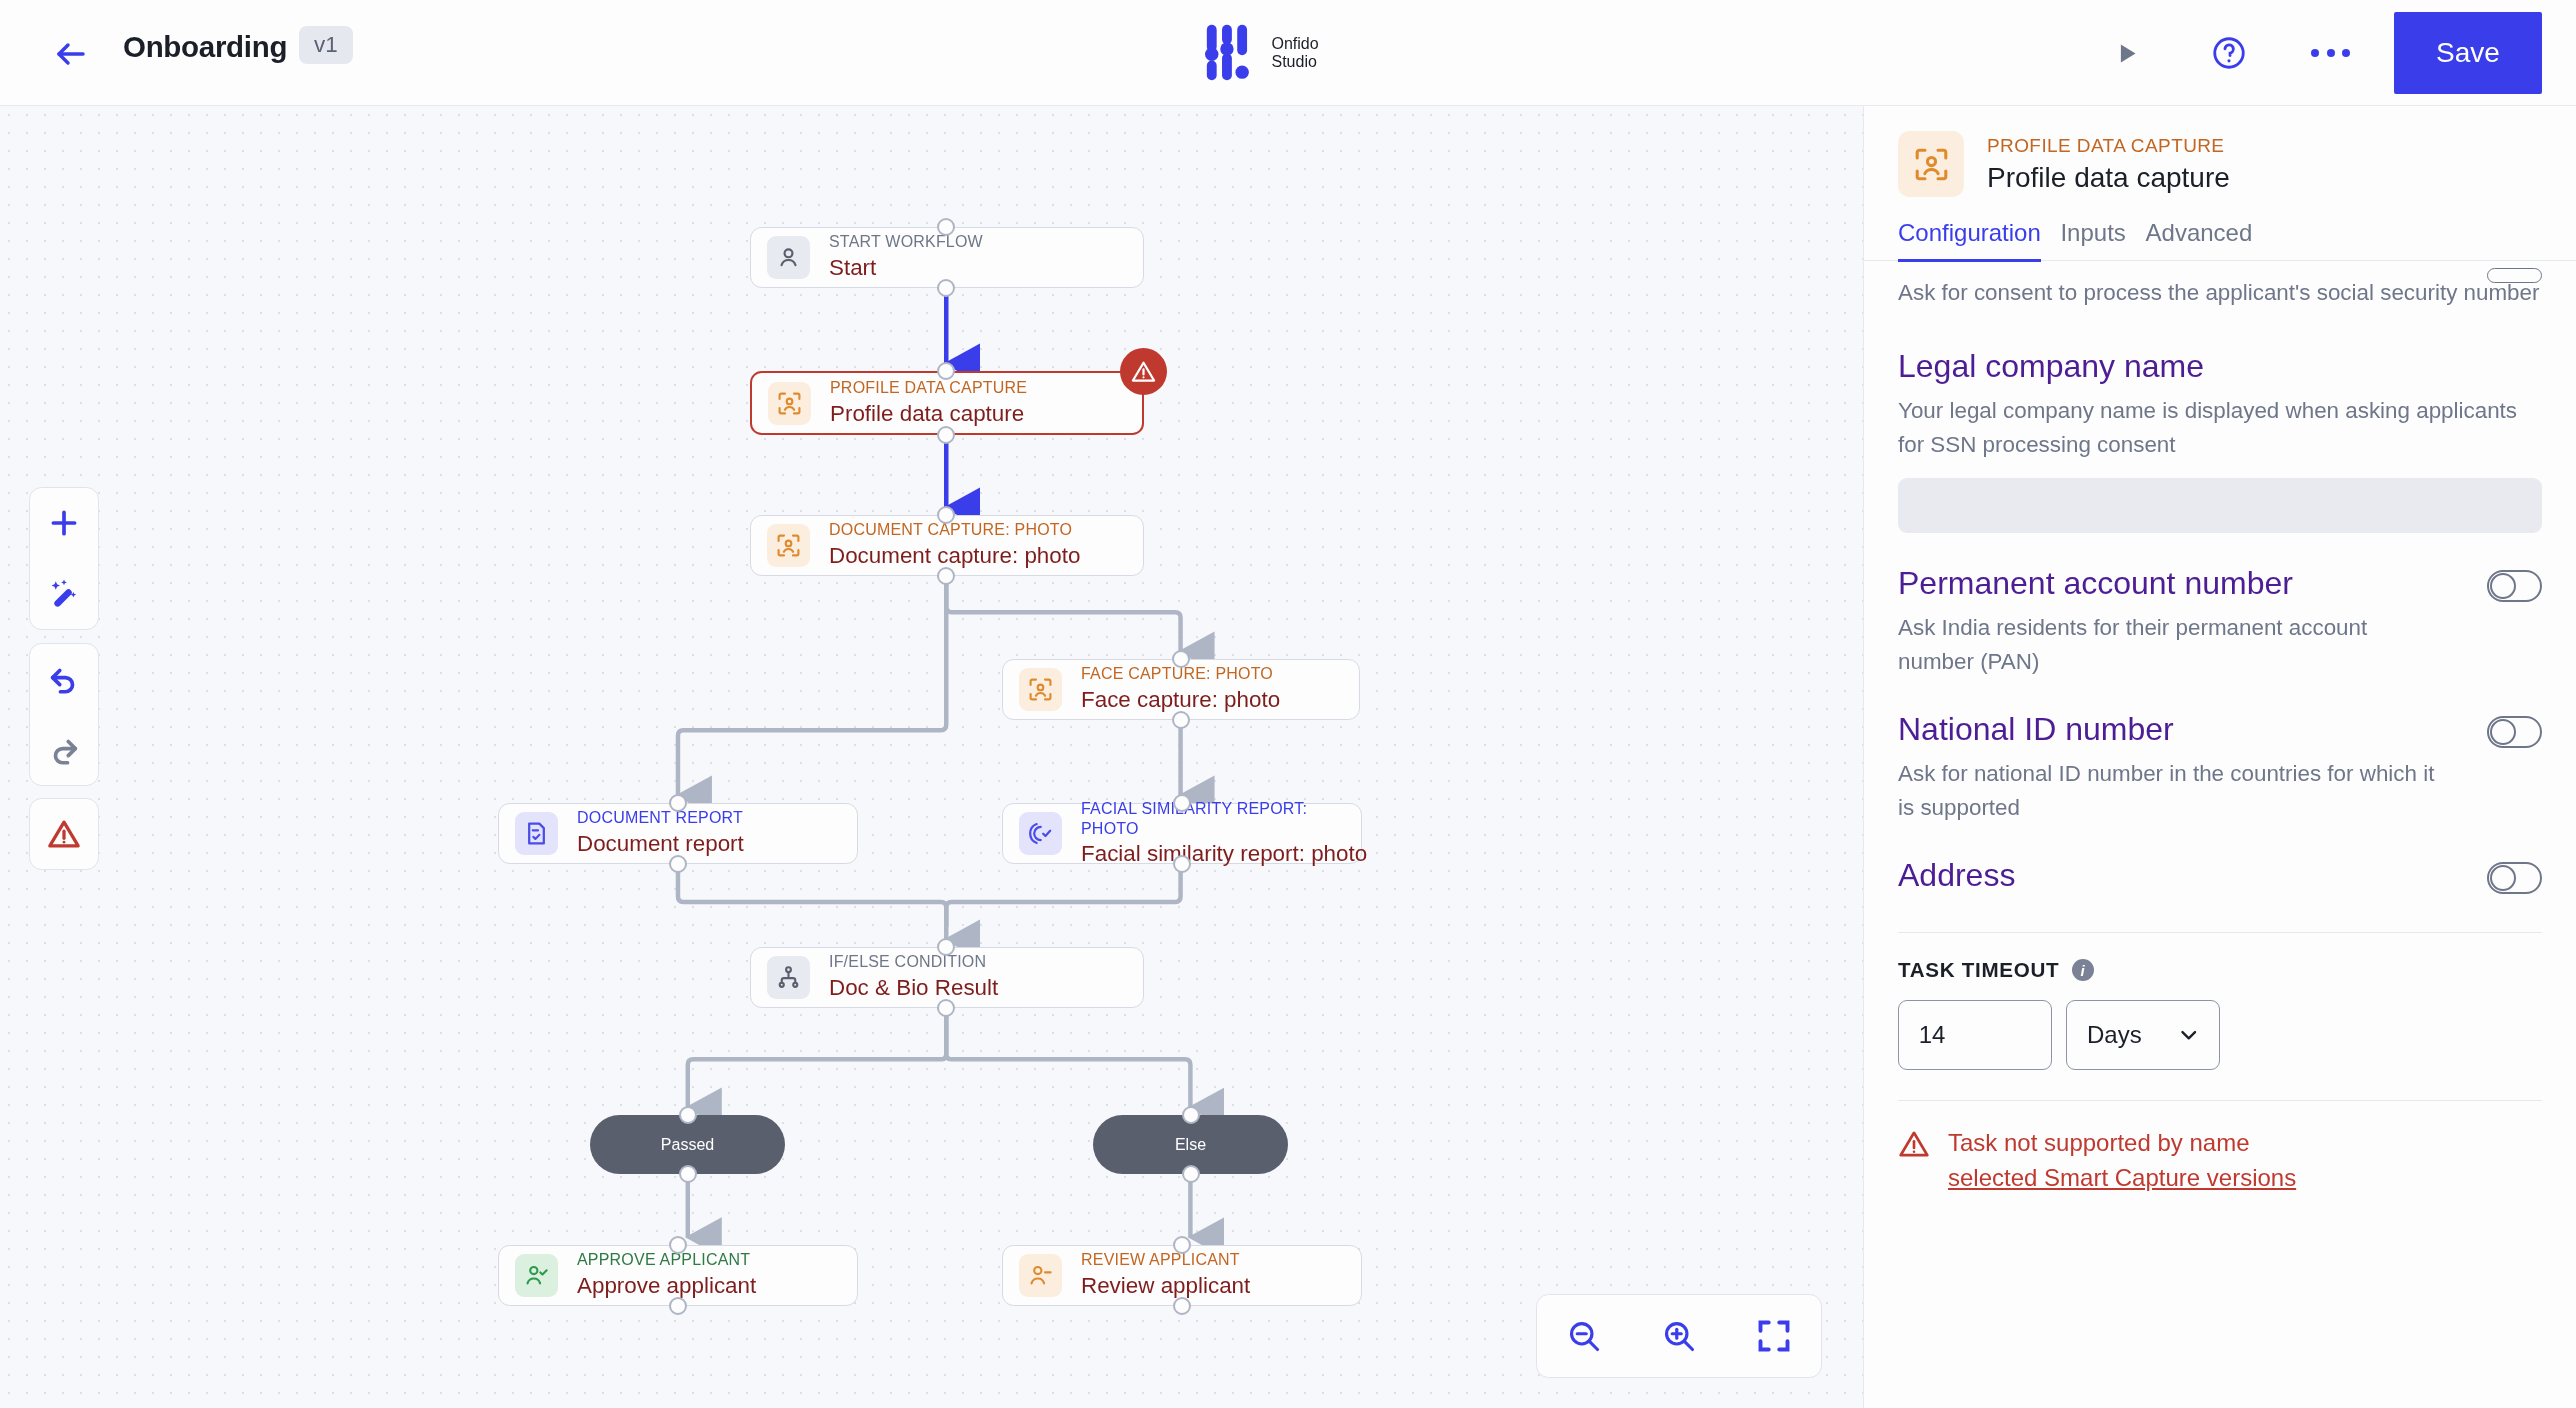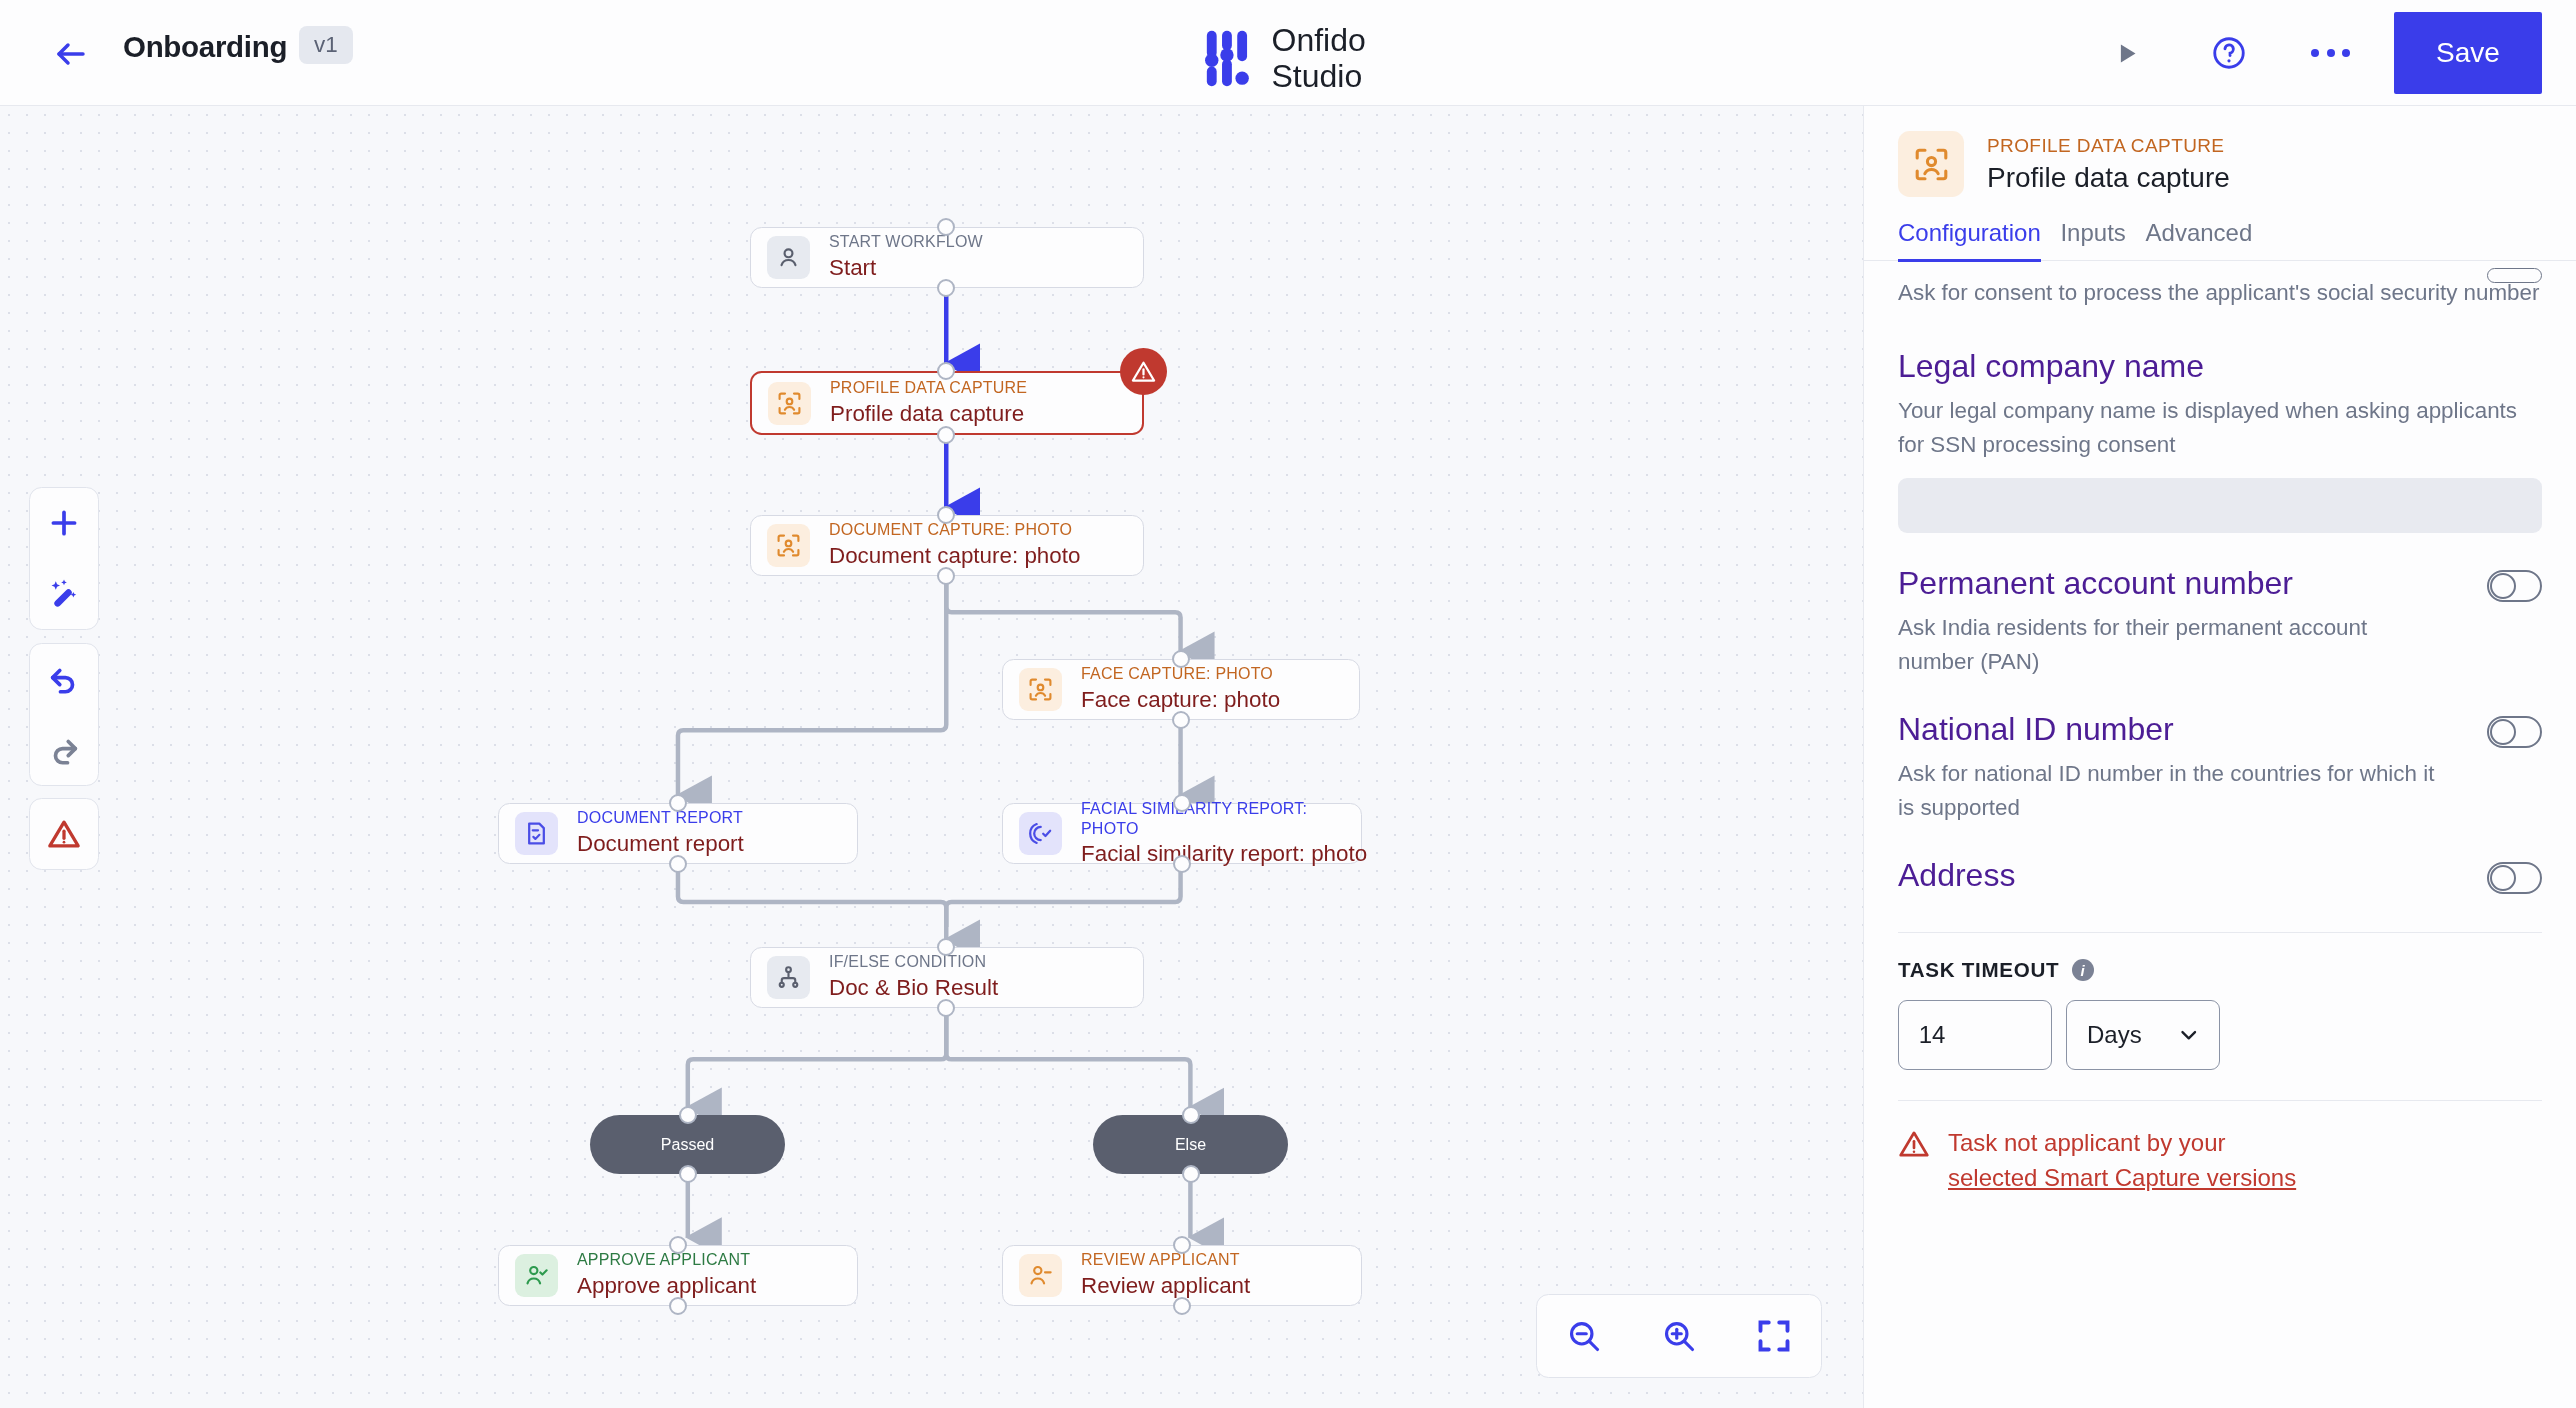--- a/index.html
+++ b/index.html
@@ -33,21 +33,21 @@
     background: #e5e8ef; color: #5b6275;
     border-radius: 8px; padding: 8px 15px;
     font-size: 22.4px; line-height: 1;
   }
   .brand {
     position: absolute; left: 1203px; top: 23px;
     display: flex; align-items: center; gap: 21.5px;
   }
   .brand-logo { width: 47px; height: 59px; }
   .brand-name {
-    font-size: 32px; line-height: 1.12; color: #1b1f28; font-weight: 400;
+    font-size: 16px; line-height: 1.12; color: #1b1f28; font-weight: 400;
   }
   .hdr-actions {
     position: absolute; right: 0; top: 0; height: 106px;
     display: flex; align-items: center;
   }
   .icon-btn {
     width: 59px; height: 59px; display: flex; align-items: center;
     justify-content: center; cursor: pointer;
   }
   .save-btn {
@@ -620,20 +620,20 @@
 
       <div class="hr" style="margin-top:30px"></div>
 
       <div class="warn-box" style="margin-top:25px">
         <svg width="32" height="32" viewBox="0 0 24 24" fill="none" stroke="#c0392f" stroke-width="2" stroke-linejoin="round" stroke-linecap="round" style="flex:0 0 auto;margin-top:1.8px">
           <path d="M12 3.6 22 20.4H2Z"></path>
             <line x1="12" y1="10" x2="12" y2="15"></line>
             <circle cx="12" cy="17.8" r="0.95" fill="#c0392f" stroke="none"></circle>
         </svg>
         <div class="warn-text">
-          <span>Task not applicant by your</span><br>
+          <span>Task not supported by name</span><br>
           <a href="#">selected Smart Capture versions</a>
         </div>
       </div>
     </div>
   </div>
 </div>
 
 
 </body></html>

